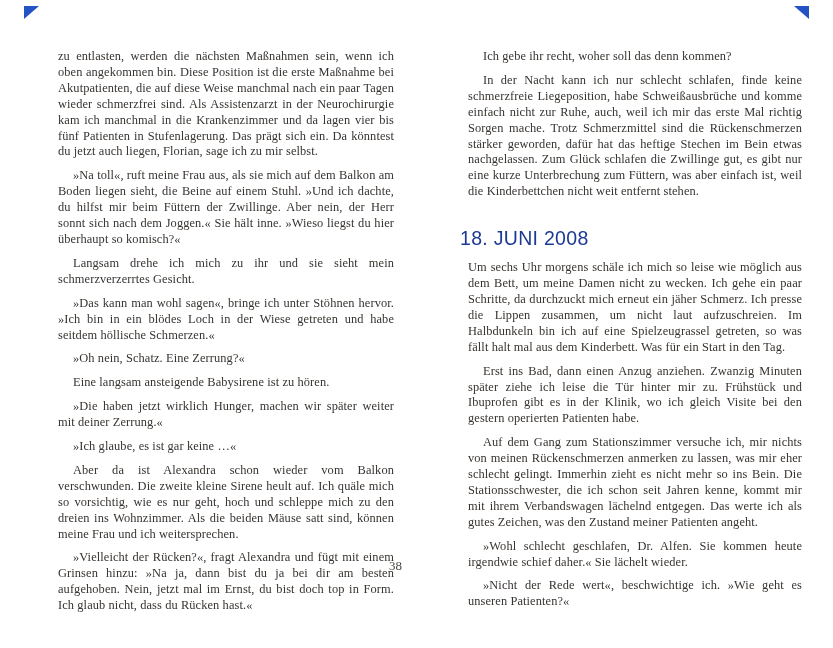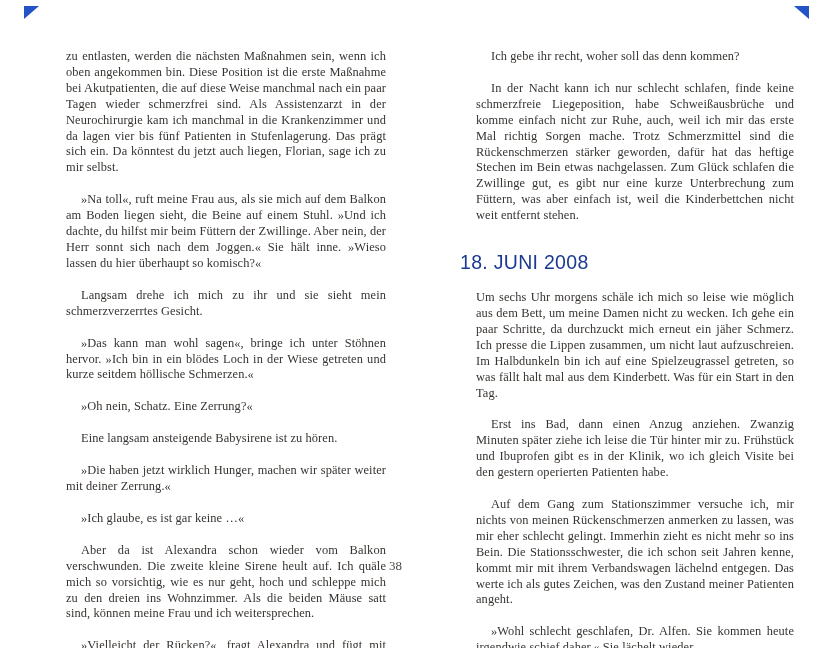--- a/index.html
+++ b/index.html
@@ -20,21 +20,21 @@
     position: absolute;
     top: 0;
     height: 648px;
   }
   .page-left  { left: 50px;  width: 352px; }
   .page-right { left: 460px; width: 350px; }
   .text-block { margin-top: 49px; }
   .page-right .text-block { margin-top: 49px; }
   .page-right .after-heading { margin-top: 0; }
   .para {
-    margin: 16px;
+    margin: 8px;
     font-size: 12.4px;
     line-height: 15.9px;
     text-align: justify;
     letter-spacing: 0.1px;
   }
   .para.indent { text-indent: 15px; }
   .date-heading {
     margin: 27px 0 10px 0;
     font-family: "Liberation Sans", sans-serif;
     font-weight: 400;
@@ -74,23 +74,23 @@
 <body>
 
 <div class="spread">
 
   <div class="corner corner-left"></div>
   <div class="corner corner-right"></div>
 
   <section class="page page-left">
     <div class="text-block">
         <p class="para">zu entlasten, werden die nächsten Maßnahmen sein, wenn ich oben angekommen bin. Diese Position ist die erste Maßnahme bei Akutpatienten, die auf diese Weise manchmal nach ein paar Tagen wieder schmerzfrei sind. Als Assistenzarzt in der Neurochirurgie kam ich manchmal in die Krankenzimmer und da lagen vier bis fünf Patienten in Stufenlagerung. Das prägt sich ein. Da könntest du jetzt auch liegen, Florian, sage ich zu mir selbst.</p>
-        <p class="para indent">»Na toll«, ruft meine Frau aus, als sie mich auf dem Balkon am Boden liegen sieht, die Beine auf einem Stuhl. »Und ich dachte, du hilfst mir beim Füttern der Zwillinge. Aber nein, der Herr sonnt sich nach dem Joggen.« Sie hält inne. »Wieso lassen du hier überhaupt so komisch?«</p>
+        <p class="para indent">»Na toll«, ruft meine Frau aus, als sie mich auf dem Balkon am Boden liegen sieht, die Beine auf einem Stuhl. »Und ich dachte, du hilfst mir beim Füttern der Zwillinge. Aber nein, der Herr sonnt sich nach dem Joggen.« Sie hält inne. »Wieso liegst du hier überhaupt so komisch?«</p>
         <p class="para indent">Langsam drehe ich mich zu ihr und sie sieht mein schmerzverzerrtes Gesicht.</p>
-        <p class="para indent">»Das kann man wohl sagen«, bringe ich unter Stöhnen hervor. »Ich bin in ein blödes Loch in der Wiese getreten und kurze seitdem höllische Schmerzen.«</p>
+        <p class="para indent">»Das kann man wohl sagen«, bringe ich unter Stöhnen hervor. »Ich bin in ein blödes Loch in der Wiese getreten und habe seitdem höllische Schmerzen.«</p>
         <p class="para indent">»Oh nein, Schatz. Eine Zerrung?«</p>
         <p class="para indent">Eine langsam ansteigende Babysirene ist zu hören.</p>
         <p class="para indent">»Die haben jetzt wirklich Hunger, machen wir später weiter mit deiner Zerrung.«</p>
         <p class="para indent">»Ich glaube, es ist gar keine …«</p>
         <p class="para indent">Aber da ist Alexandra schon wieder vom Balkon verschwunden. Die zweite kleine Sirene heult auf. Ich quäle mich so vorsichtig, wie es nur geht, hoch und schleppe mich zu den dreien ins Wohnzimmer. Als die beiden Mäuse satt sind, können meine Frau und ich weitersprechen.</p>
         <p class="para indent">»Vielleicht der Rücken?«, fragt Alexandra und fügt mit einem Grinsen hinzu: »Na ja, dann bist du ja bei dir am besten aufgehoben. Nein, jetzt mal im Ernst, du bist doch top in Form. Ich glaub nicht, dass du Rücken hast.«</p>
       </div>
     <div class="page-number">38</div>
   </section>
 

